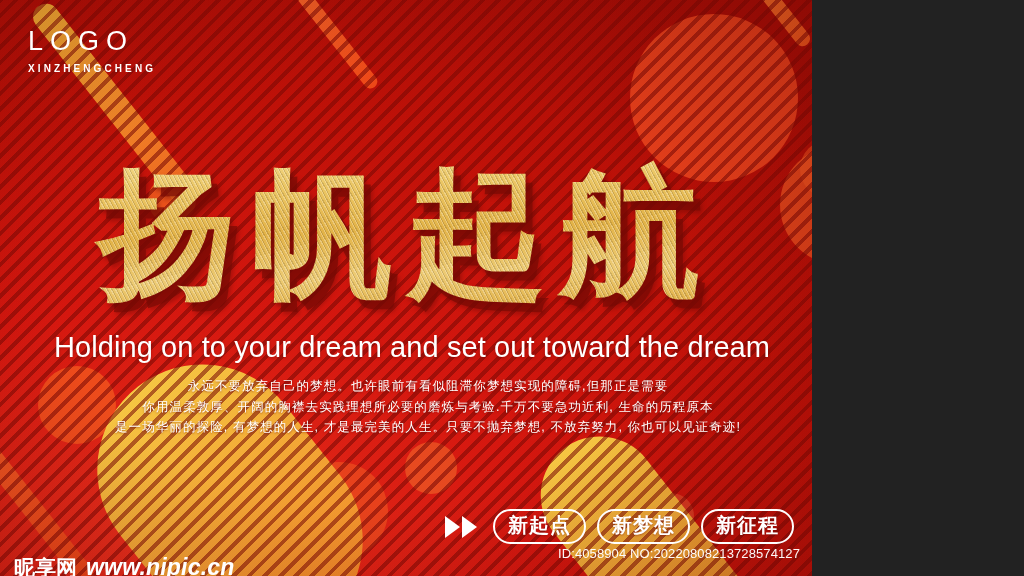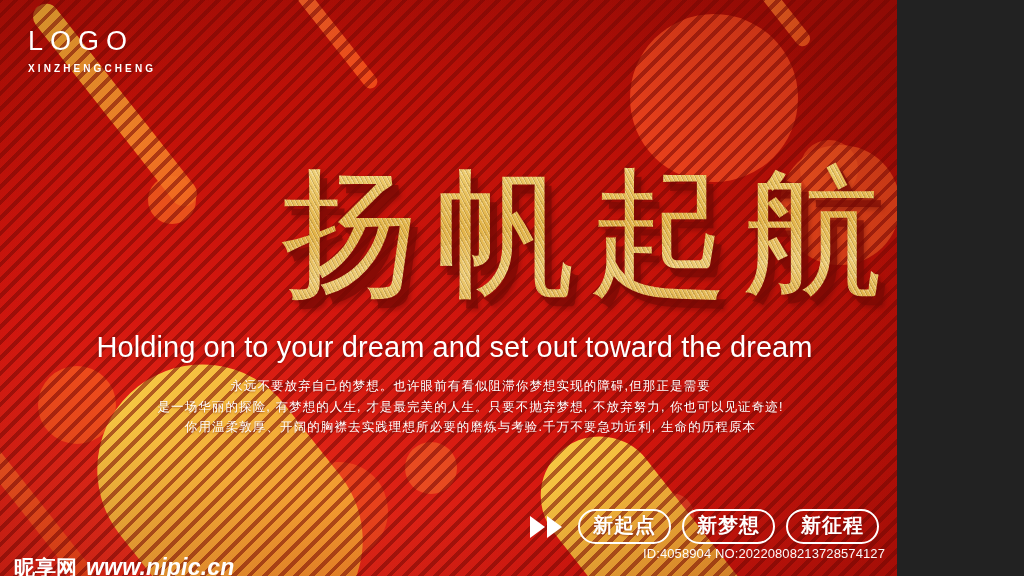--- a/index.html
+++ b/index.html
@@ -2,21 +2,21 @@
 <html><head>
 <meta charset="utf-8">
 <style>
   html, body {
     margin: 0;
     padding: 0;
     background: #222;
   }
   #poster {
     position: relative;
-    width: 897px;
+    width: 812px;
     height: 576px;
     overflow: hidden;
     font-family: "Liberation Sans", "DejaVu Sans", sans-serif;
     background: radial-gradient(ellipse 120% 110% at 20% 95%, #e8301d 0%, #d5170f 38%, #bf1108 70%, #a50d06 100%);
   }
 
   
   .bg-layer {
     position: absolute;
     inset: 0;
@@ -76,25 +76,25 @@
     margin-top: 9px;
     line-height: 1;
   }
 
   
   .headline {
     position: absolute;
     left: 0;
     right: 0;
     top: 155px;
-    text-align: right;
+    text-align: center;
     z-index: 6;
     font-family: "DejaVu Serif", "Liberation Serif", serif;
     font-size: 140px;
-    font-weight: 400;
+    font-weight: 700;
     line-height: 1.12;
     letter-spacing: 14px;
     white-space: nowrap;
     background-image:
       repeating-linear-gradient(62deg, rgba(255,255,255,0.26) 0px, rgba(255,255,255,0.26) 1px, rgba(0,0,0,0.12) 1px, rgba(0,0,0,0.12) 2px, rgba(255,255,255,0) 2px, rgba(255,255,255,0) 4px),
       linear-gradient(178deg, #f3dd92 0%, #ecc766 22%, #e3b348 48%, #edcb74 72%, #dfa93a 100%);
     -webkit-background-clip: text;
     background-clip: text;
     color: transparent;
     -webkit-text-fill-color: transparent;
@@ -249,22 +249,22 @@
     <div class="logo-main">LOGO</div>
     <div class="logo-sub">XINZHENGCHENG</div>
   </div>
 
   <div class="headline">扬帆起航</div>
 
   <div class="subtitle">Holding on to your dream and set out toward the dream</div>
 
   <div class="paragraph" id="paragraph-block">
       <div>永远不要放弃自己的梦想。也许眼前有看似阻滞你梦想实现的障碍,但那正是需要</div>
+      <div>你用温柔敦厚、开阔的胸襟去实践理想所必要的磨炼与考验.千万不要急功近利, 生命的历程原本</div>
       <div>是一场华丽的探险, 有梦想的人生, 才是最完美的人生。只要不抛弃梦想, 不放弃努力, 你也可以见证奇迹!</div>
-      <div>你用温柔敦厚、开阔的胸襟去实践理想所必要的磨炼与考验.千万不要急功近利, 生命的历程原本</div>
     </div>
 
   <div class="tag-row">
     <div class="arrows">
       <div class="arrow"></div>
       <div class="arrow"></div>
     </div>
     <div class="tag">新起点</div>
     <div class="tag">新梦想</div>
     <div class="tag">新征程</div>

